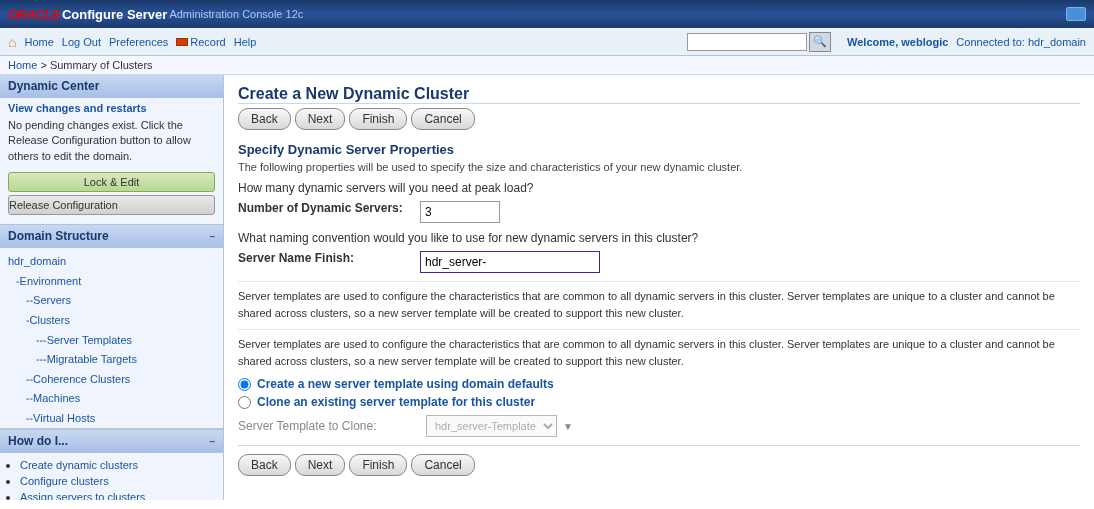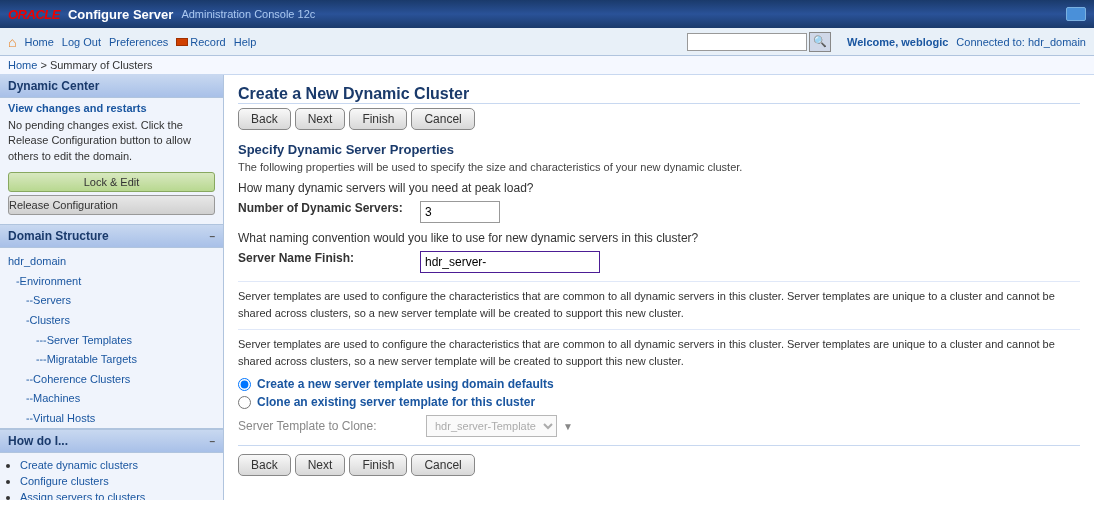--- a/index.html
+++ b/index.html
@@ -10,21 +10,21 @@
       display: flex;
       align-items: center;
       background: linear-gradient(to bottom, #1a3a6b 0%, #2a5298 50%, #1a3a6b 100%);
       height: 28px;
       padding: 0 8px;
       justify-content: space-between;
     }
     #logo-area {
       display: flex;
       align-items: center;
-      gap: 8px;
+      gap: 2px;
     }
     #oracle-logo {
       color: #e00;
       font-weight: bold;
       font-size: 13px;
       font-style: italic;
       letter-spacing: -0.5px;
     }
     #product-title {
       color: #fff;
@@ -267,21 +267,21 @@
       display: flex;
       gap: 4px;
       margin-bottom: 12px;
     }
     .wizard-btn {
       padding: 3px 12px;
       font-size: 12px;
       border: 1px solid #888;
       background: linear-gradient(to bottom, #f8f8f8, #d8d8d8);
       cursor: pointer;
-      border-radius: 5px;
+      border-radius: 10px;
       color: #333;
     }
 
     
     .section-heading {
       font-weight: bold;
       font-size: 13px;
       color: #1a3a6b;
       margin-bottom: 4px;
     }

